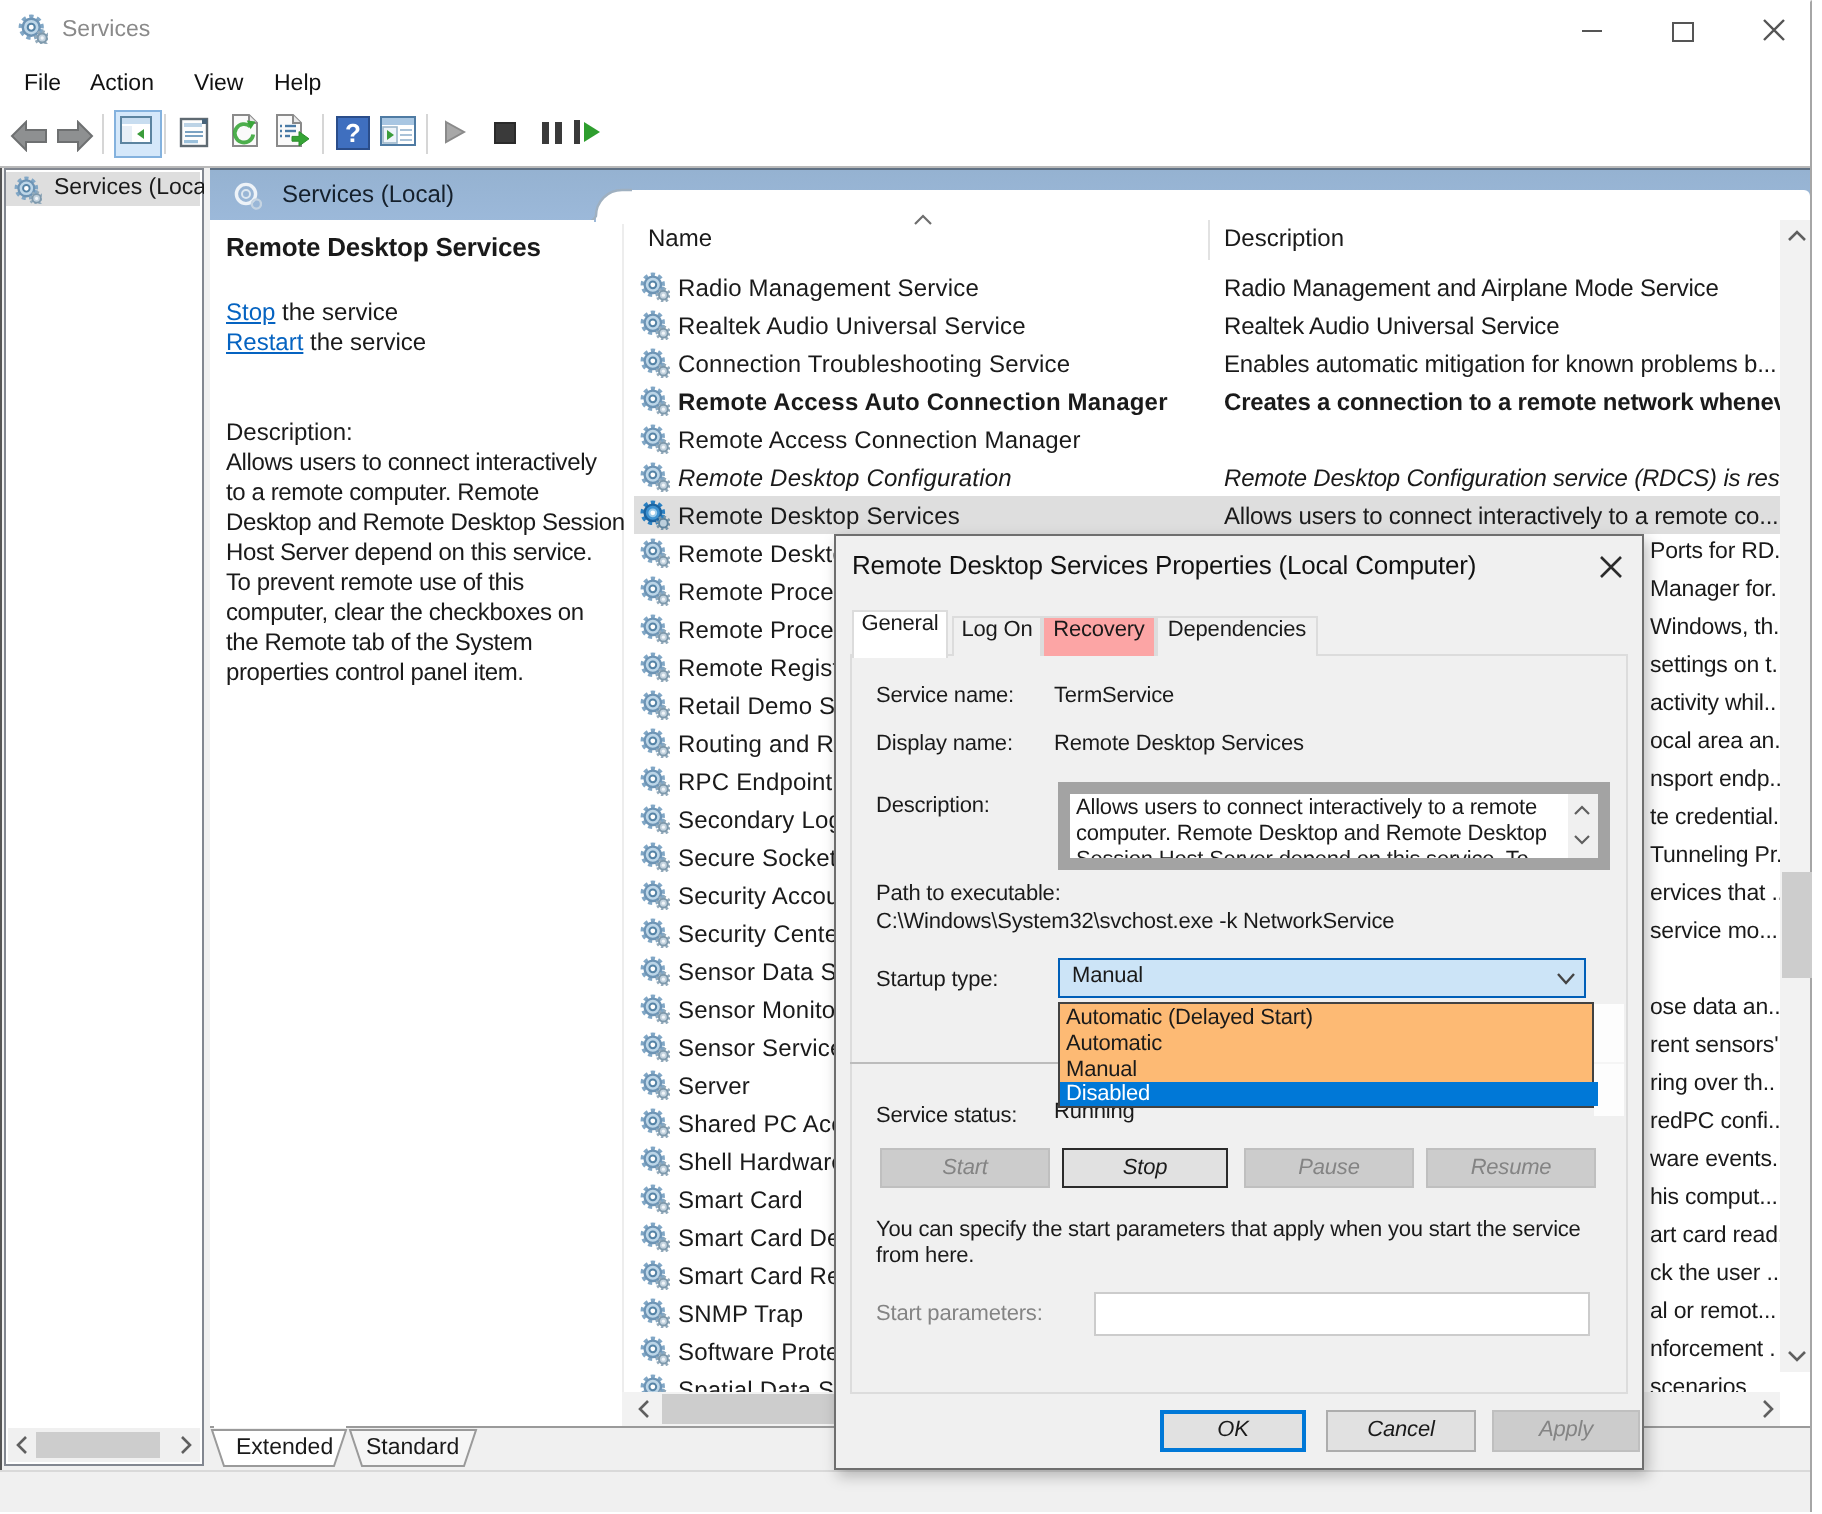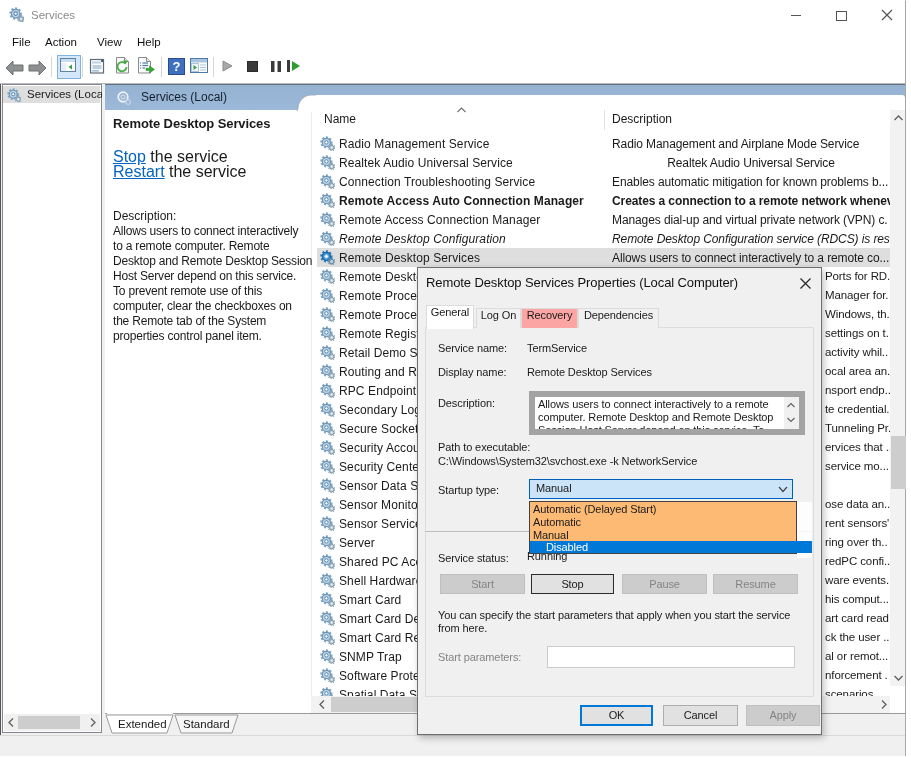--- a/index.html
+++ b/index.html
@@ -31,21 +31,21 @@
   .rname{position:absolute;left:22px;top:3px;white-space:nowrap;letter-spacing:0.1px;}
   .rdesc{position:absolute;left:295px;top:3px;white-space:nowrap;overflow:hidden;width:278px;letter-spacing:-0.1px;}
   .rfrag{position:absolute;left:508px;top:3px;white-space:nowrap;font-size:11.5px;letter-spacing:-0.1px;}
   
   #tabsrow{position:absolute;left:105px;top:713px;width:800px;height:20px;background:#f0f0f0;border-top:1px solid #9a9a9a;}
   #statusbar{position:absolute;left:0;top:735px;width:905px;height:20px;background:#f0f0f0;border-top:1px solid #d9d9d9;}
   
   #dlg{position:absolute;left:417px;top:267px;width:403px;height:466px;background:#f0f0f0;border:1px solid #6e6e6e;box-shadow:2px 3px 7px rgba(0,0,0,0.25);font-size:11px;letter-spacing:-0.1px;}
   #dlg .lbl{position:absolute;left:20px;white-space:nowrap;}
   #dlg .val{position:absolute;left:109px;white-space:nowrap;}
-  .btn{position:absolute;width:83px;height:18px;background:#e1e1e1;border:1px solid #adadad;text-align:center;line-height:18px;}
+  .btn{position:absolute;width:83px;height:18px;background:#e1e1e1;border:1px solid #adadad;text-align:center;line-height:18px;font-style:italic;}
   .btn.dis{background:#ccc;border-color:#bfbfbf;color:#848484;}
   .tab{position:absolute;top:40px;height:19px;background:#f0f0f0;border:1px solid #d9d9d9;border-bottom:none;text-align:center;}
 .lnk{color:#0563c1;text-decoration:underline;}
 </style>
 </head>
 <body>
 <div id="win"></div>
 <svg width="0" height="0" style="position:absolute">
 <defs>
 <g id="gearrow">
@@ -185,39 +185,39 @@
 <div class="abs" style="left:206px;top:28px;width:1px;height:584px;background:#ededed"></div>
   <div id="extpane"></div>
   <svg class="abs" style="left:11px;top:6px" width="15" height="15" viewBox="0 0 15 15">
       <circle cx="7" cy="7" r="4.8" fill="none" stroke="#eef3f8" stroke-width="1.7"></circle>
       <circle cx="7" cy="7" r="2" fill="none" stroke="#dde7f0" stroke-width="1"></circle>
       <circle cx="12.2" cy="12" r="2.3" fill="none" stroke="#c5d4e2" stroke-width="1.2"></circle>
     </svg>
   <div class="abs" style="left:36px;top:6px;color:#15202c;font-size:12px">Services (Local)</div>
   <div id="extcontent">
 <div class="abs" style="left:8px;top:32px;font-weight:bold;font-size:13px;letter-spacing:-0.1px">Remote Desktop Services</div>
-<div class="abs" style="left:8px;top:65px;font-size:16px;line-height:15px"><span class="lnk">Stop</span> the service<br><span class="lnk">Restart</span> the service</div>
+<div class="abs" style="left:8px;top:65px;font-size:12px;line-height:15px"><span class="lnk">Stop</span> the service<br><span class="lnk">Restart</span> the service</div>
 <div class="abs" style="left:8px;top:125px;font-size:12px">Description:</div>
 <div class="abs" style="left:8px;top:140px;font-size:12px;line-height:15px;letter-spacing:-0.2px">Allows users to connect interactively<br>to a remote computer. Remote<br>Desktop and Remote Desktop Session<br>Host Server depend on this service.<br>To prevent remote use of this<br>computer, clear the checkboxes on<br>the Remote tab of the System<br>properties control panel item.</div>
 </div>
   <div id="listarea">
 <div class="abs" style="left:219px;top:28px;font-size:12px">Name</div>
 <svg class="abs" style="left:352px;top:23px" width="9" height="6">
         <path d="M0.5 5 L4.5 1 L8.5 5" fill="none" stroke="#6e6e6e" stroke-width="1.1"></path>
       </svg>
 <div class="abs" style="left:507px;top:28px;font-size:12px">Description</div>
 <div class="abs" style="left:499px;top:26px;width:1px;height:20px;background:#e2e2e2"></div>
 <div class="row" style="top:50px;">
         <svg class="gear" width="15" height="15" viewBox="0 0 15 15">
           <use href="#gearrow"></use>
         </svg>
         <span class="rname">Radio Management Service</span>
         <span class="rdesc">Radio Management and Airplane Mode Service</span>
       </div>
-<div class="row" style="top:69px;text-align:center;">
+<div class="row" style="top:69px;">
         <svg class="gear" width="15" height="15" viewBox="0 0 15 15">
           <use href="#gearrow"></use>
         </svg>
         <span class="rname">Realtek Audio Universal Service</span>
         <span class="rdesc">Realtek Audio Universal Service</span>
       </div>
 <div class="row" style="top:88px;">
         <svg class="gear" width="15" height="15" viewBox="0 0 15 15">
           <use href="#gearrow"></use>
         </svg>
@@ -229,21 +229,20 @@
           <use href="#gearrow"></use>
         </svg>
         <span class="rname">Remote Access Auto Connection Manager</span>
         <span class="rdesc">Creates a connection to a remote network whenever...</span>
       </div>
 <div class="row" style="top:126px;">
         <svg class="gear" width="15" height="15" viewBox="0 0 15 15">
           <use href="#gearrow"></use>
         </svg>
         <span class="rname">Remote Access Connection Manager</span>
-        <span class="rdesc">Manages dial-up and virtual private network (VPN) c.</span>
       </div>
 <div class="row" style="top:145px;font-style:italic;">
         <svg class="gear" width="15" height="15" viewBox="0 0 15 15">
           <use href="#gearrow"></use>
         </svg>
         <span class="rname">Remote Desktop Configuration</span>
         <span class="rdesc">Remote Desktop Configuration service (RDCS) is res...</span>
       </div>
 <div class="row" style="top:164px;background:#dedede;">
         <svg class="gear" width="15" height="15" viewBox="0 0 15 15">
@@ -484,21 +483,21 @@
 </div>
 
 <div class="lbl" style="top:284px">Service status:</div>
 <div class="val" style="top:282px">Running</div>
 <div class="abs" style="left:379px;top:234px;width:15px;height:56px;background:rgba(255,255,255,0.85)"></div>
 
 <div class="abs" style="left:111px;top:233px;width:266px;height:51px;background:#fdba74;border:1px solid #424242;z-index:3">
   <div style="position:absolute;left:3px;top:1px">Automatic (Delayed Start)</div>
   <div style="position:absolute;left:3px;top:14px">Automatic</div>
   <div style="position:absolute;left:3px;top:27px">Manual</div>
-  <div style="position:absolute;left:0px;top:39px;width:266px;height:12px;background:#0078d7;color:#fff;padding-left:16px">Disabled</div>
+  <div style="position:absolute;left:0px;top:39px;width:266px;height:12px;background:#0078d7;color:#fff;padding-left:3px">Disabled</div>
 </div>
 
 <div class="btn dis" style="left:22px;top:306px">Start</div>
 <div class="btn" style="left:113px;top:306px;width:81px;border-color:#2b2b2b">Stop</div>
 <div class="btn dis" style="left:204px;top:306px">Pause</div>
 <div class="btn dis" style="left:295px;top:306px">Resume</div>
 <div class="lbl" style="top:341px;line-height:13px">You can specify the start parameters that apply when you start the service<br>from here.</div>
 <div class="lbl" style="top:383px;color:#848484">Start parameters:</div>
 <div class="abs" style="left:129px;top:378px;width:246px;height:20px;background:#fff;border:1px solid #cccccc"></div>
 

